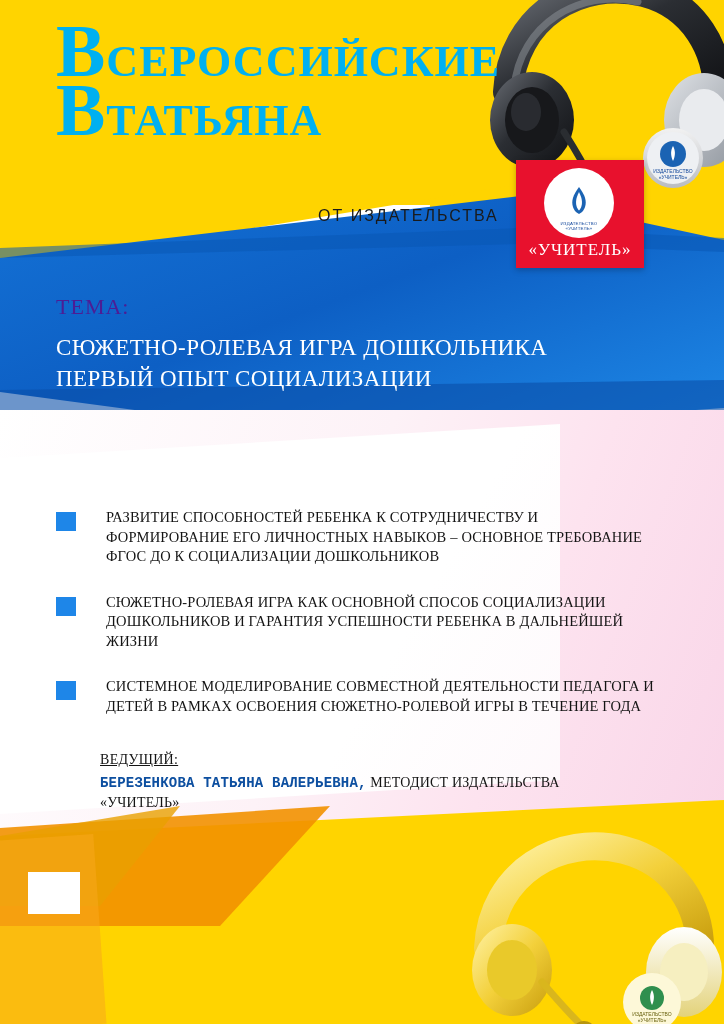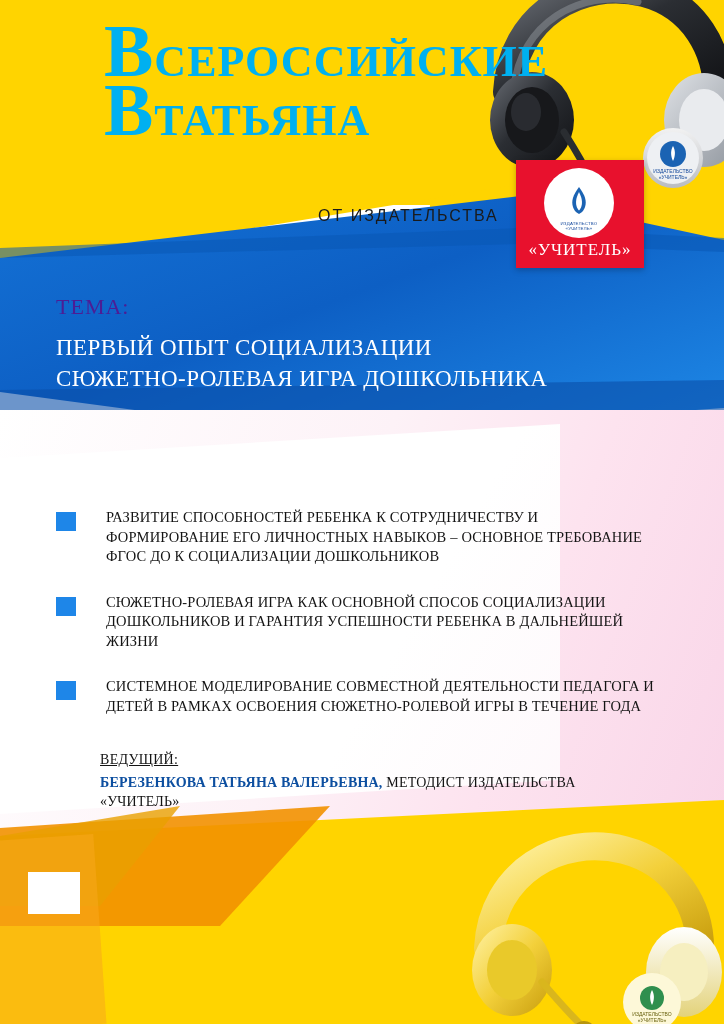--- a/index.html
+++ b/index.html
@@ -116,21 +116,20 @@
     background: #f7a71b;
     opacity: .55;
     transform: rotate(-4deg);
   }
 
   
   .hdr {
     position: absolute;
     left: 56px; top: 34px;
     width: 520px;
-    margin-left: 48px;
   }
   .hdr-line {
     font-family: "Liberation Serif", serif;
     font-weight: bold;
     color: #00b0f0;
     letter-spacing: 1px;
     white-space: nowrap;
   }
   .hdr-line .cap {
     font-size: 74px;
@@ -251,20 +250,21 @@
   .presenter-line {
     font-size: 14px;
     line-height: 19px;
     color: #141414;
     text-transform: uppercase;
     letter-spacing: .2px;
   }
   .presenter-name {
     font-weight: bold;
     color: #0d4fa0;
+    font-family: Liberation Mono, monospace;
   }
 
   
   .headset-top {
     position: absolute;
     left: 468px; top: -20px;
     width: 270px; height: 250px;
   }
   .headset-bottom {
     position: absolute;
@@ -347,22 +347,22 @@
       <div class="logo-circle-text">
         <span>ИЗДАТЕЛЬСТВО</span><br>
         <span>«УЧИТЕЛЬ»</span>
       </div>
     </div>
     <div class="logo-word">«УЧИТЕЛЬ»</div>
   </div>
 
   <div class="topic-label">ТЕМА:</div>
   <div class="topic-title">
+    <div>СЮЖЕТНО-РОЛЕВАЯ ИГРА ДОШКОЛЬНИКА</div>
     <div>ПЕРВЫЙ ОПЫТ СОЦИАЛИЗАЦИИ</div>
-    <div>СЮЖЕТНО-РОЛЕВАЯ ИГРА ДОШКОЛЬНИКА</div>
   </div>
 
   <div class="bullets">
     <div class="bullet-row">
       <span class="bullet-mark"></span>
       <div class="bullet-text">Развитие способностей ребенка к сотрудничеству и формирование его личностных навыков – основное требование ФГОС ДО к социализации дошкольников</div>
     </div>
     <div class="bullet-row">
       <span class="bullet-mark"></span>
       <div class="bullet-text">Сюжетно-ролевая игра как основной способ социализации дошкольников и гарантия успешности ребенка в дальнейшей жизни</div>

